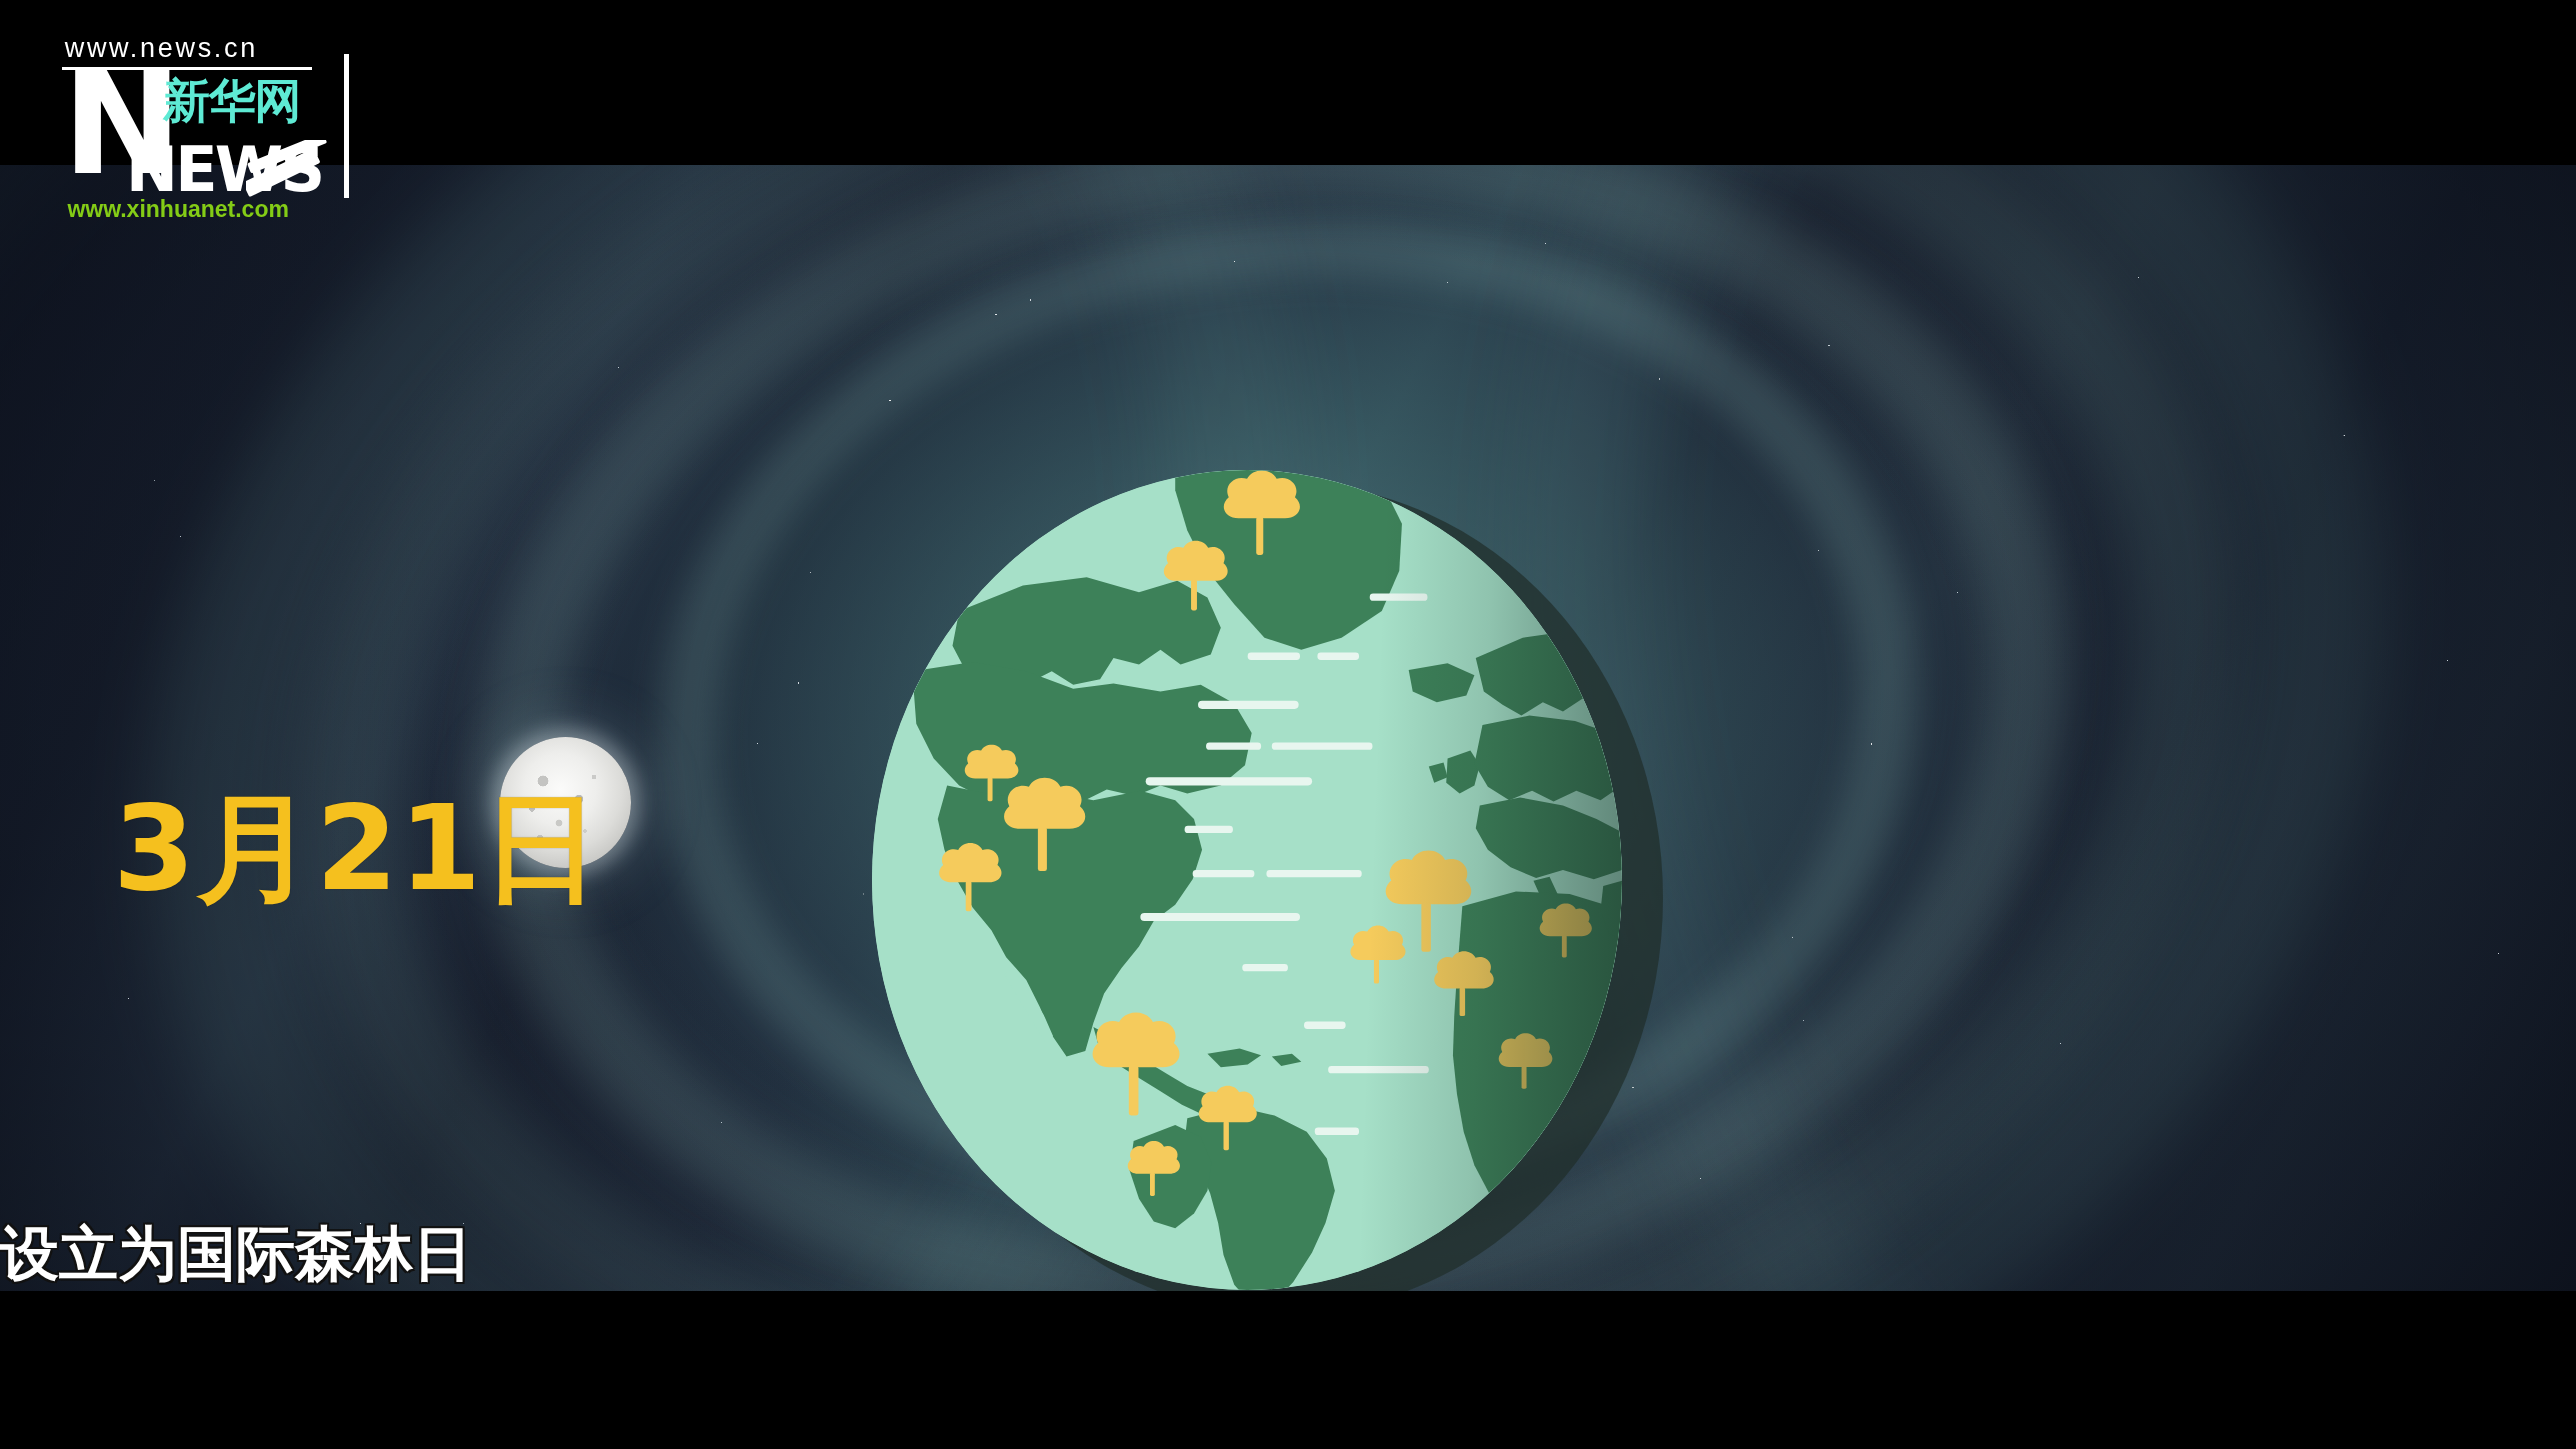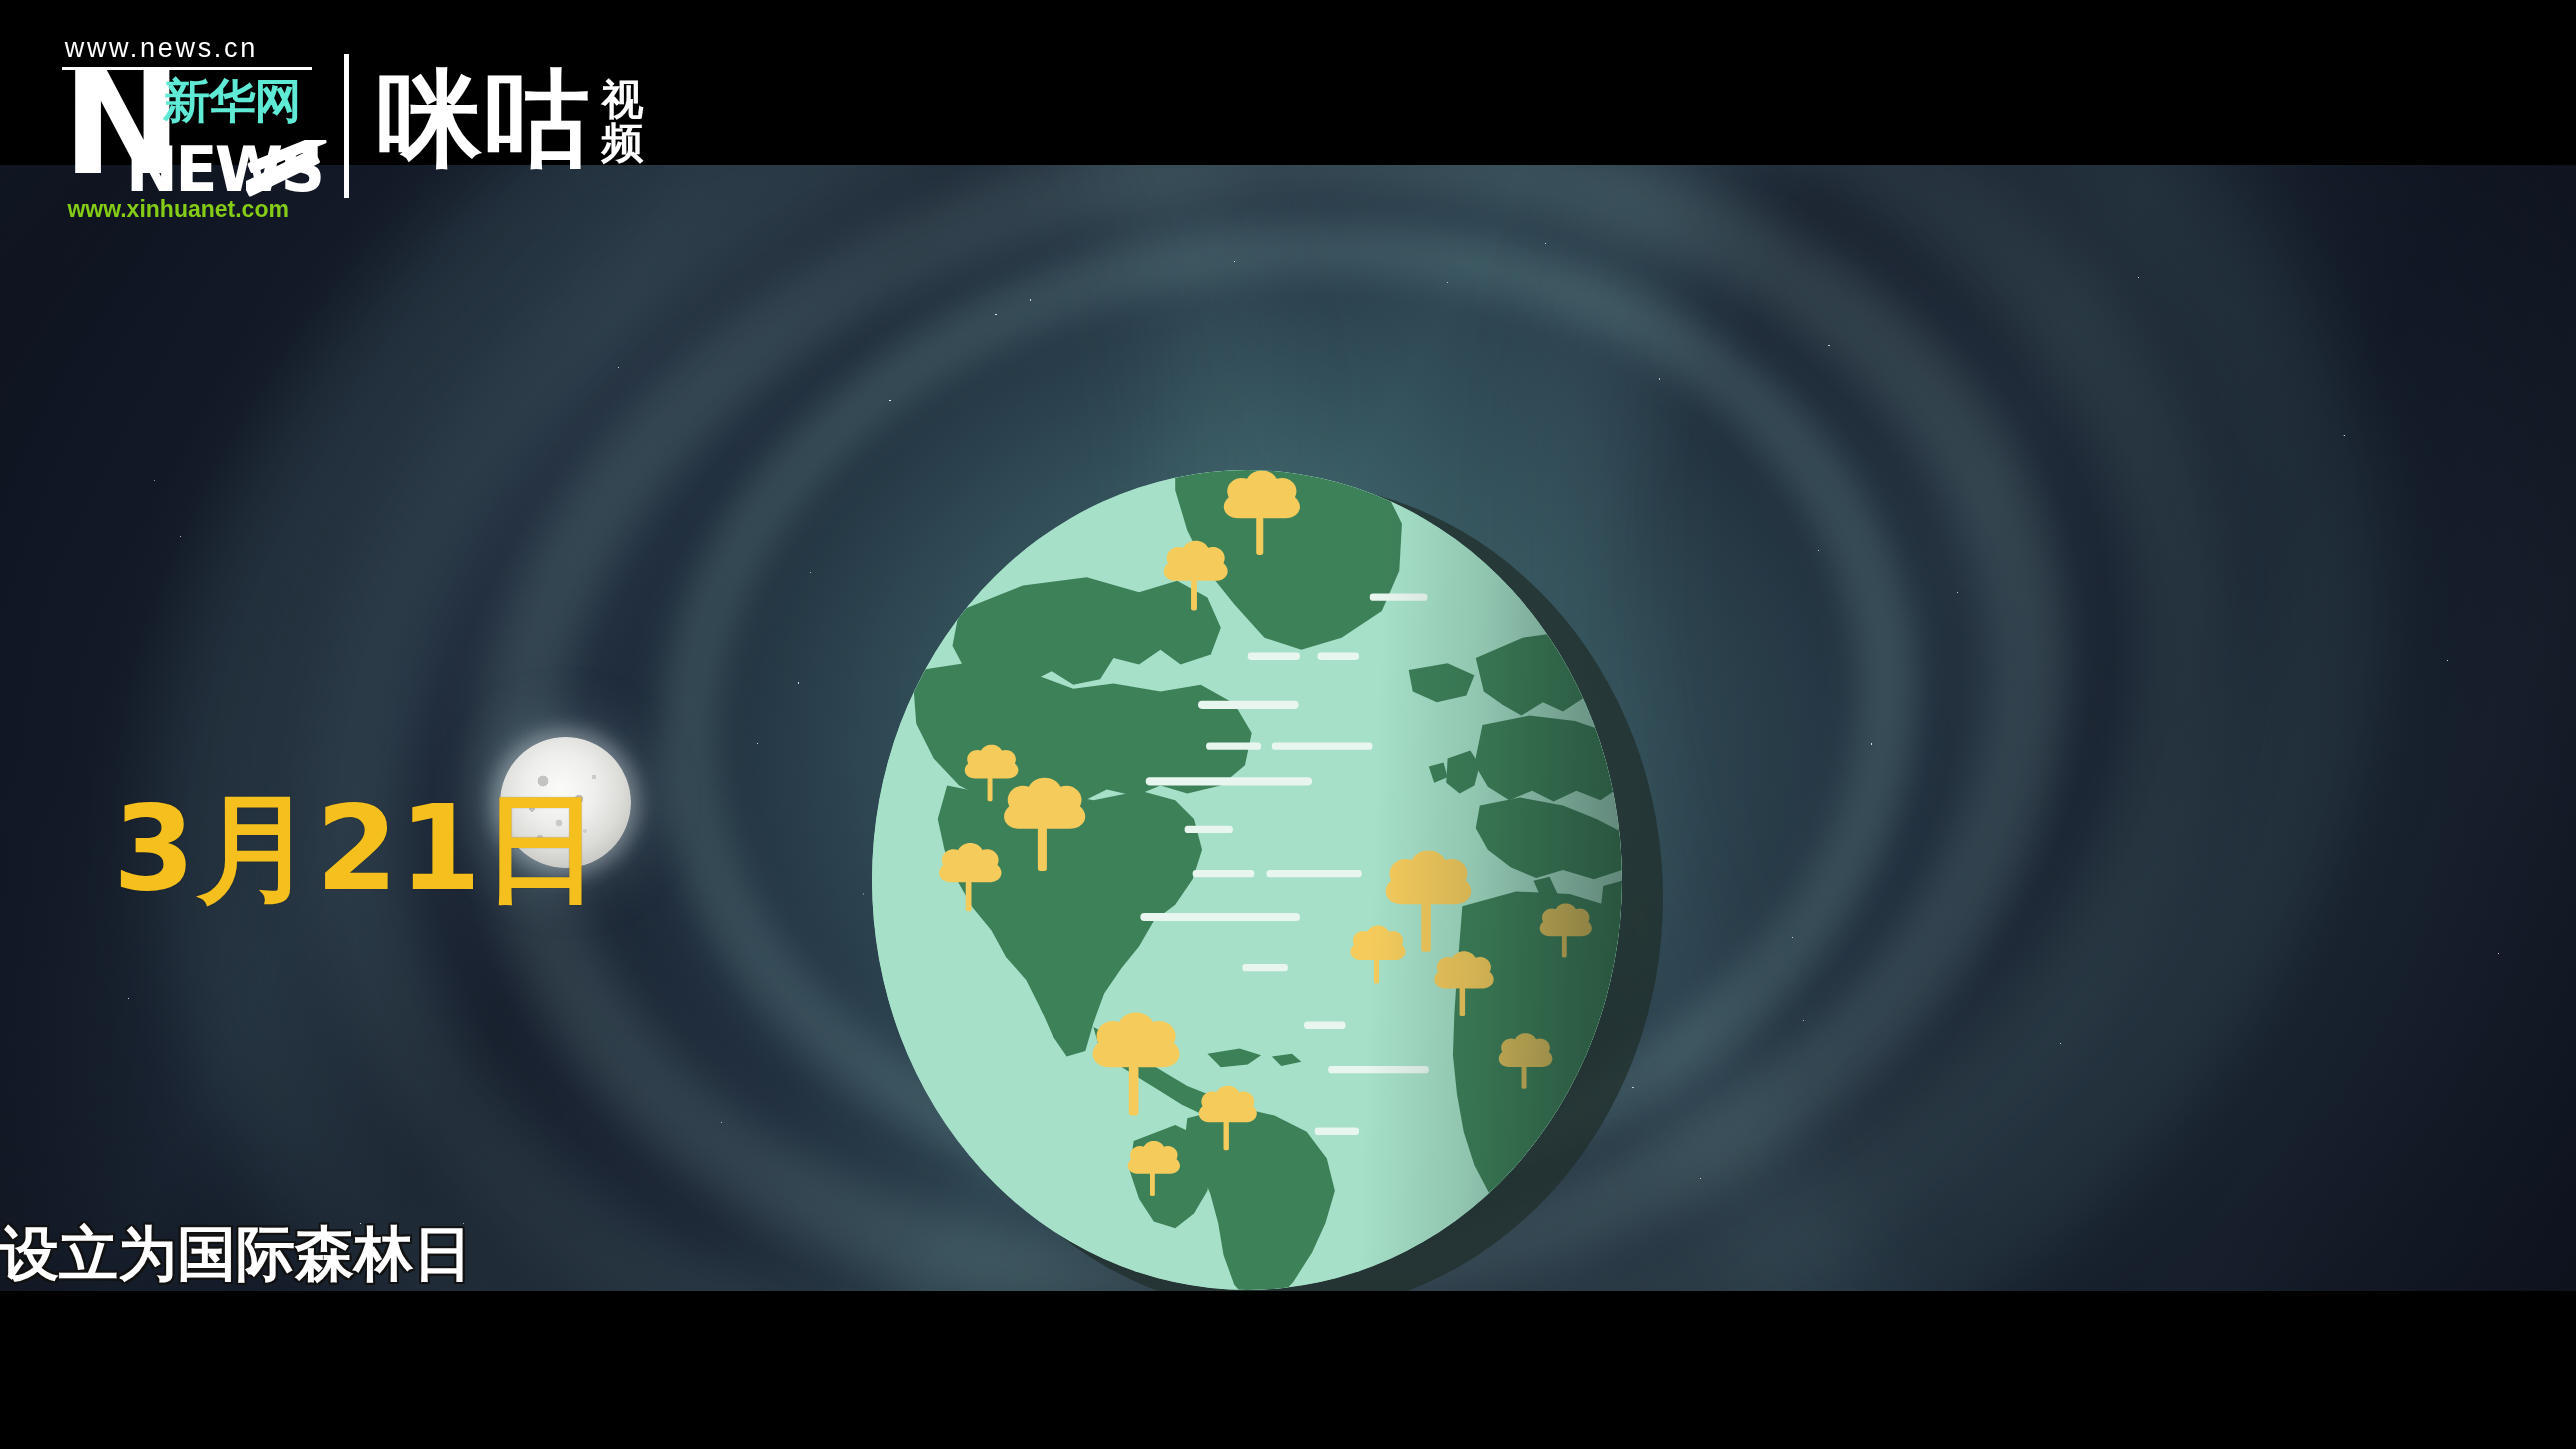--- a/index.html
+++ b/index.html
@@ -496,23 +496,16 @@
         <span id="xh-swoosh">
           <i class="s1"></i>
             <i class="s2"></i>
         </span>
       </div>
       <div id="xh-url-bottom">www.xinhuanet.com</div>
     </div>
 
     <div id="logo-divider"></div>
 
-    <div id="migu-logo">
-      <span id="migu-main">咪咕</span>
-      <span id="migu-sub">
-        <b>视</b>
-        <b>频</b>
-      </span>
-    </div>
   </div>
 
 </div>
 
 
 </body></html>

